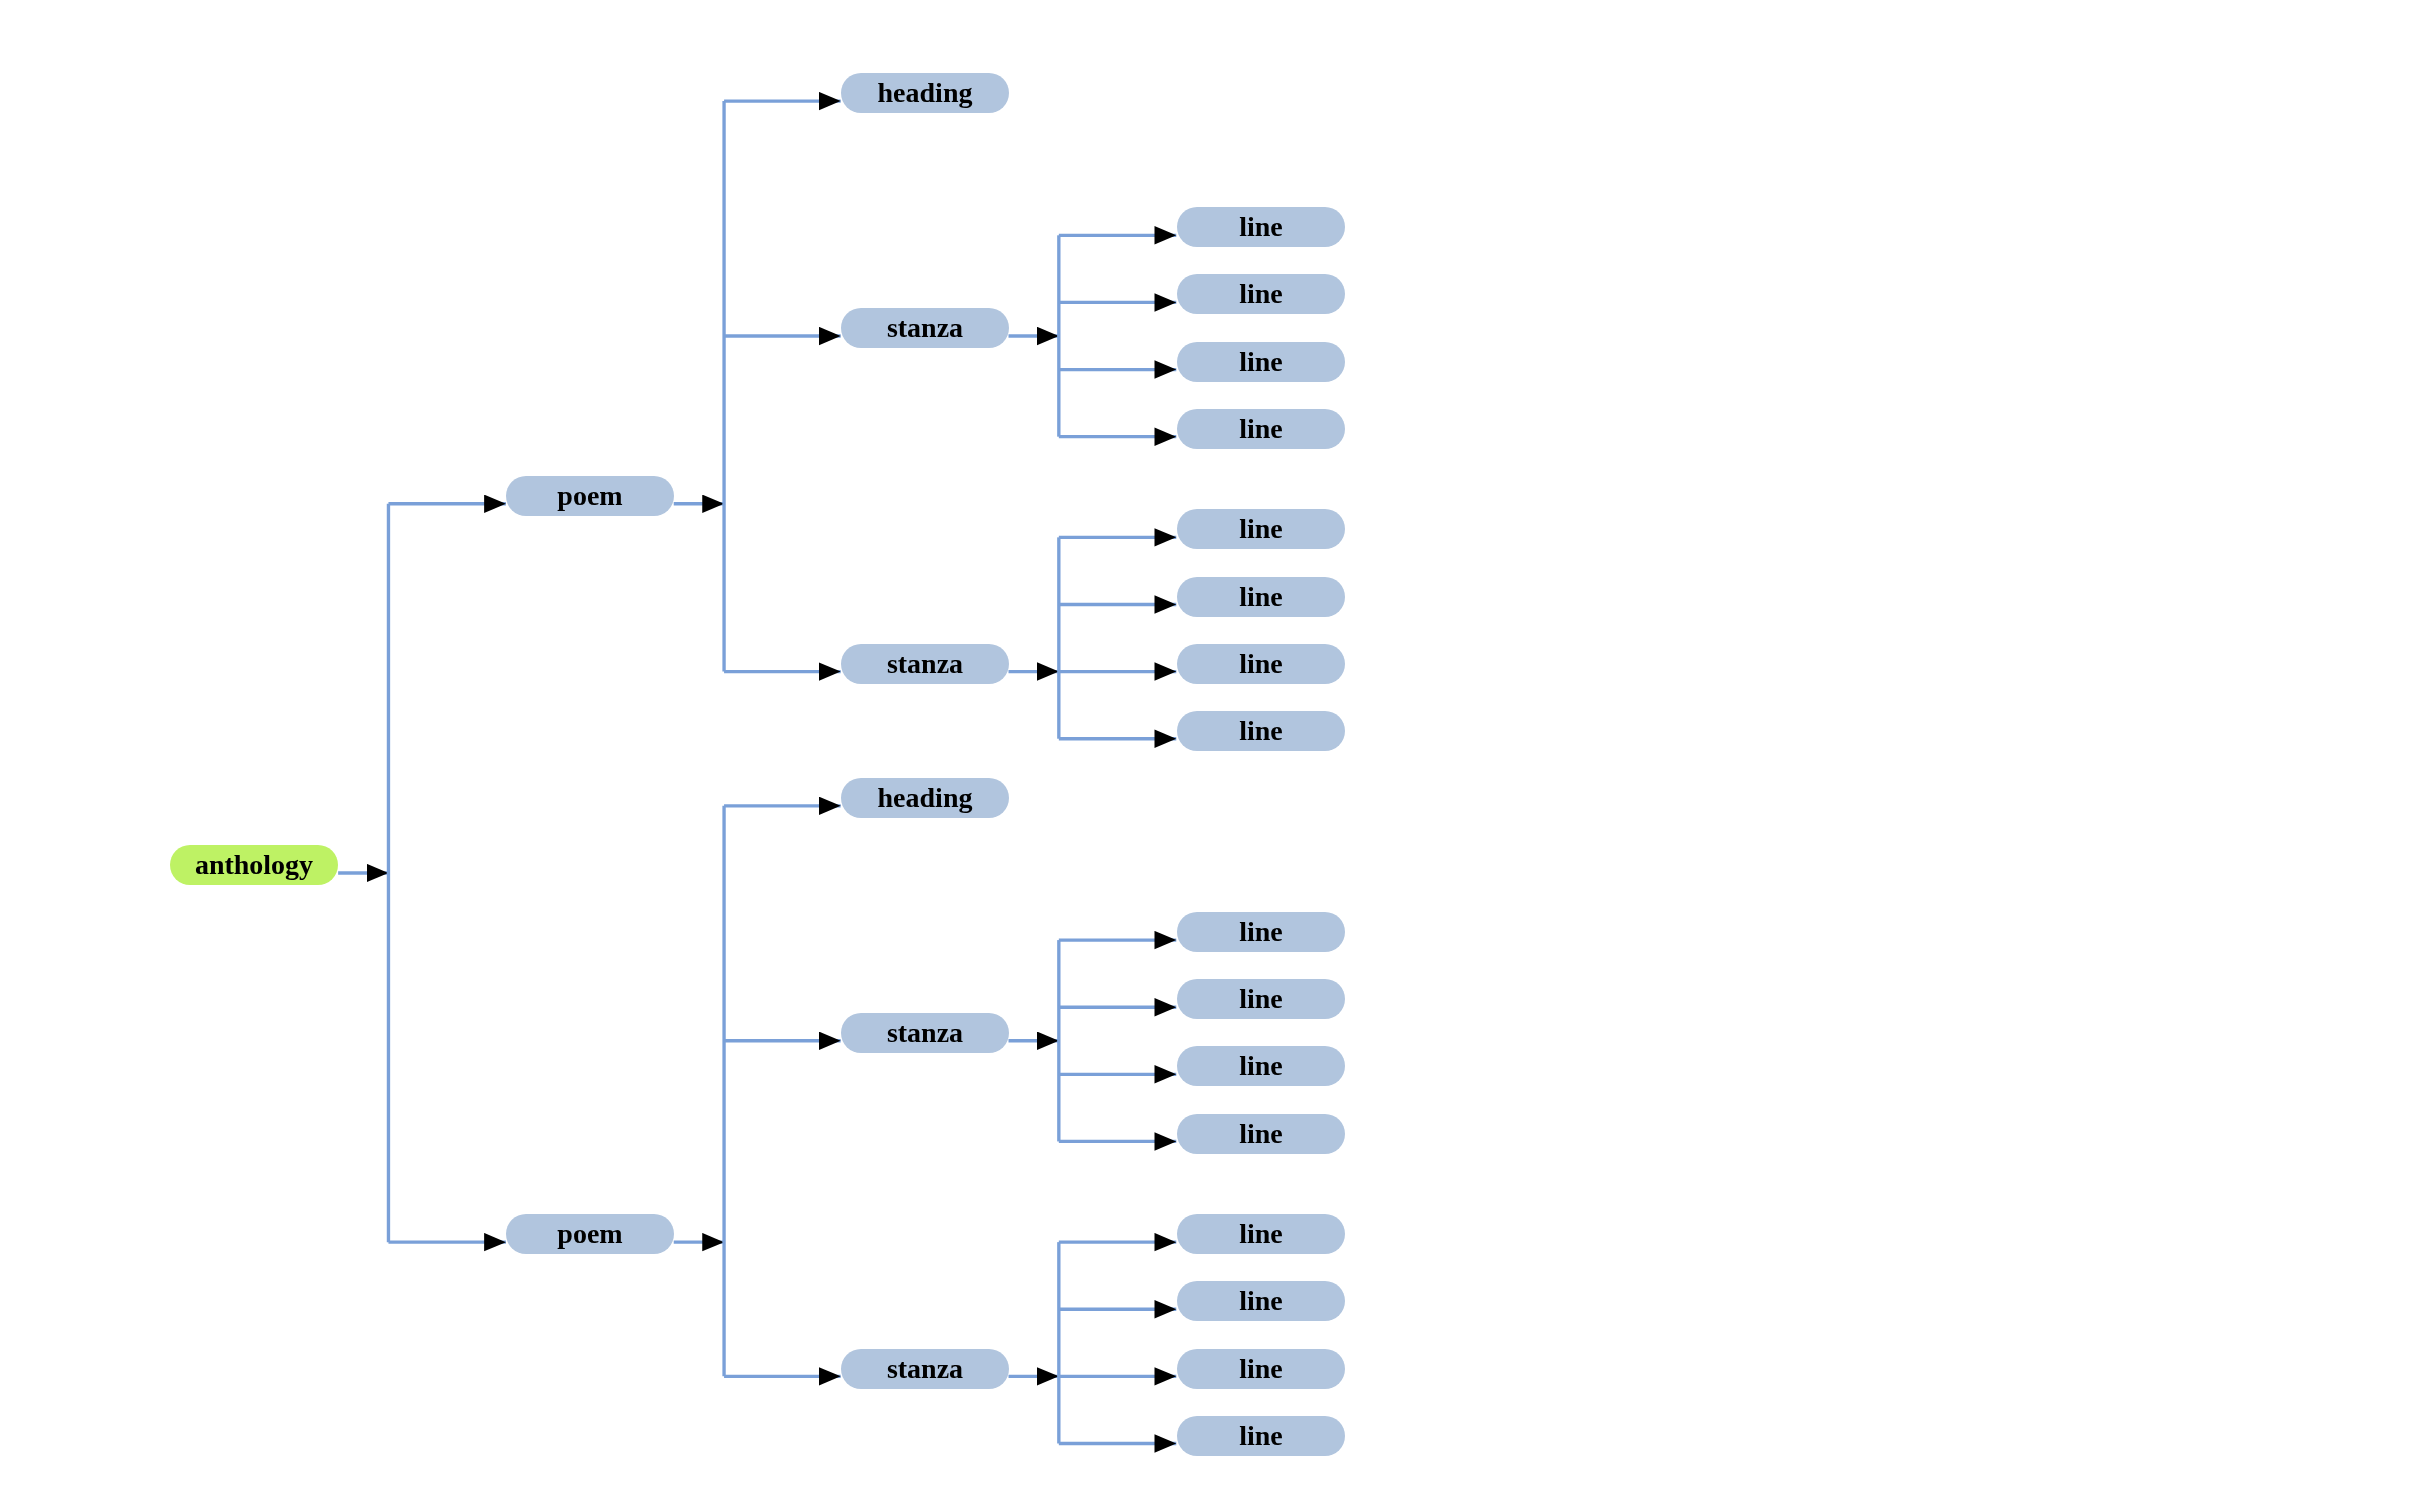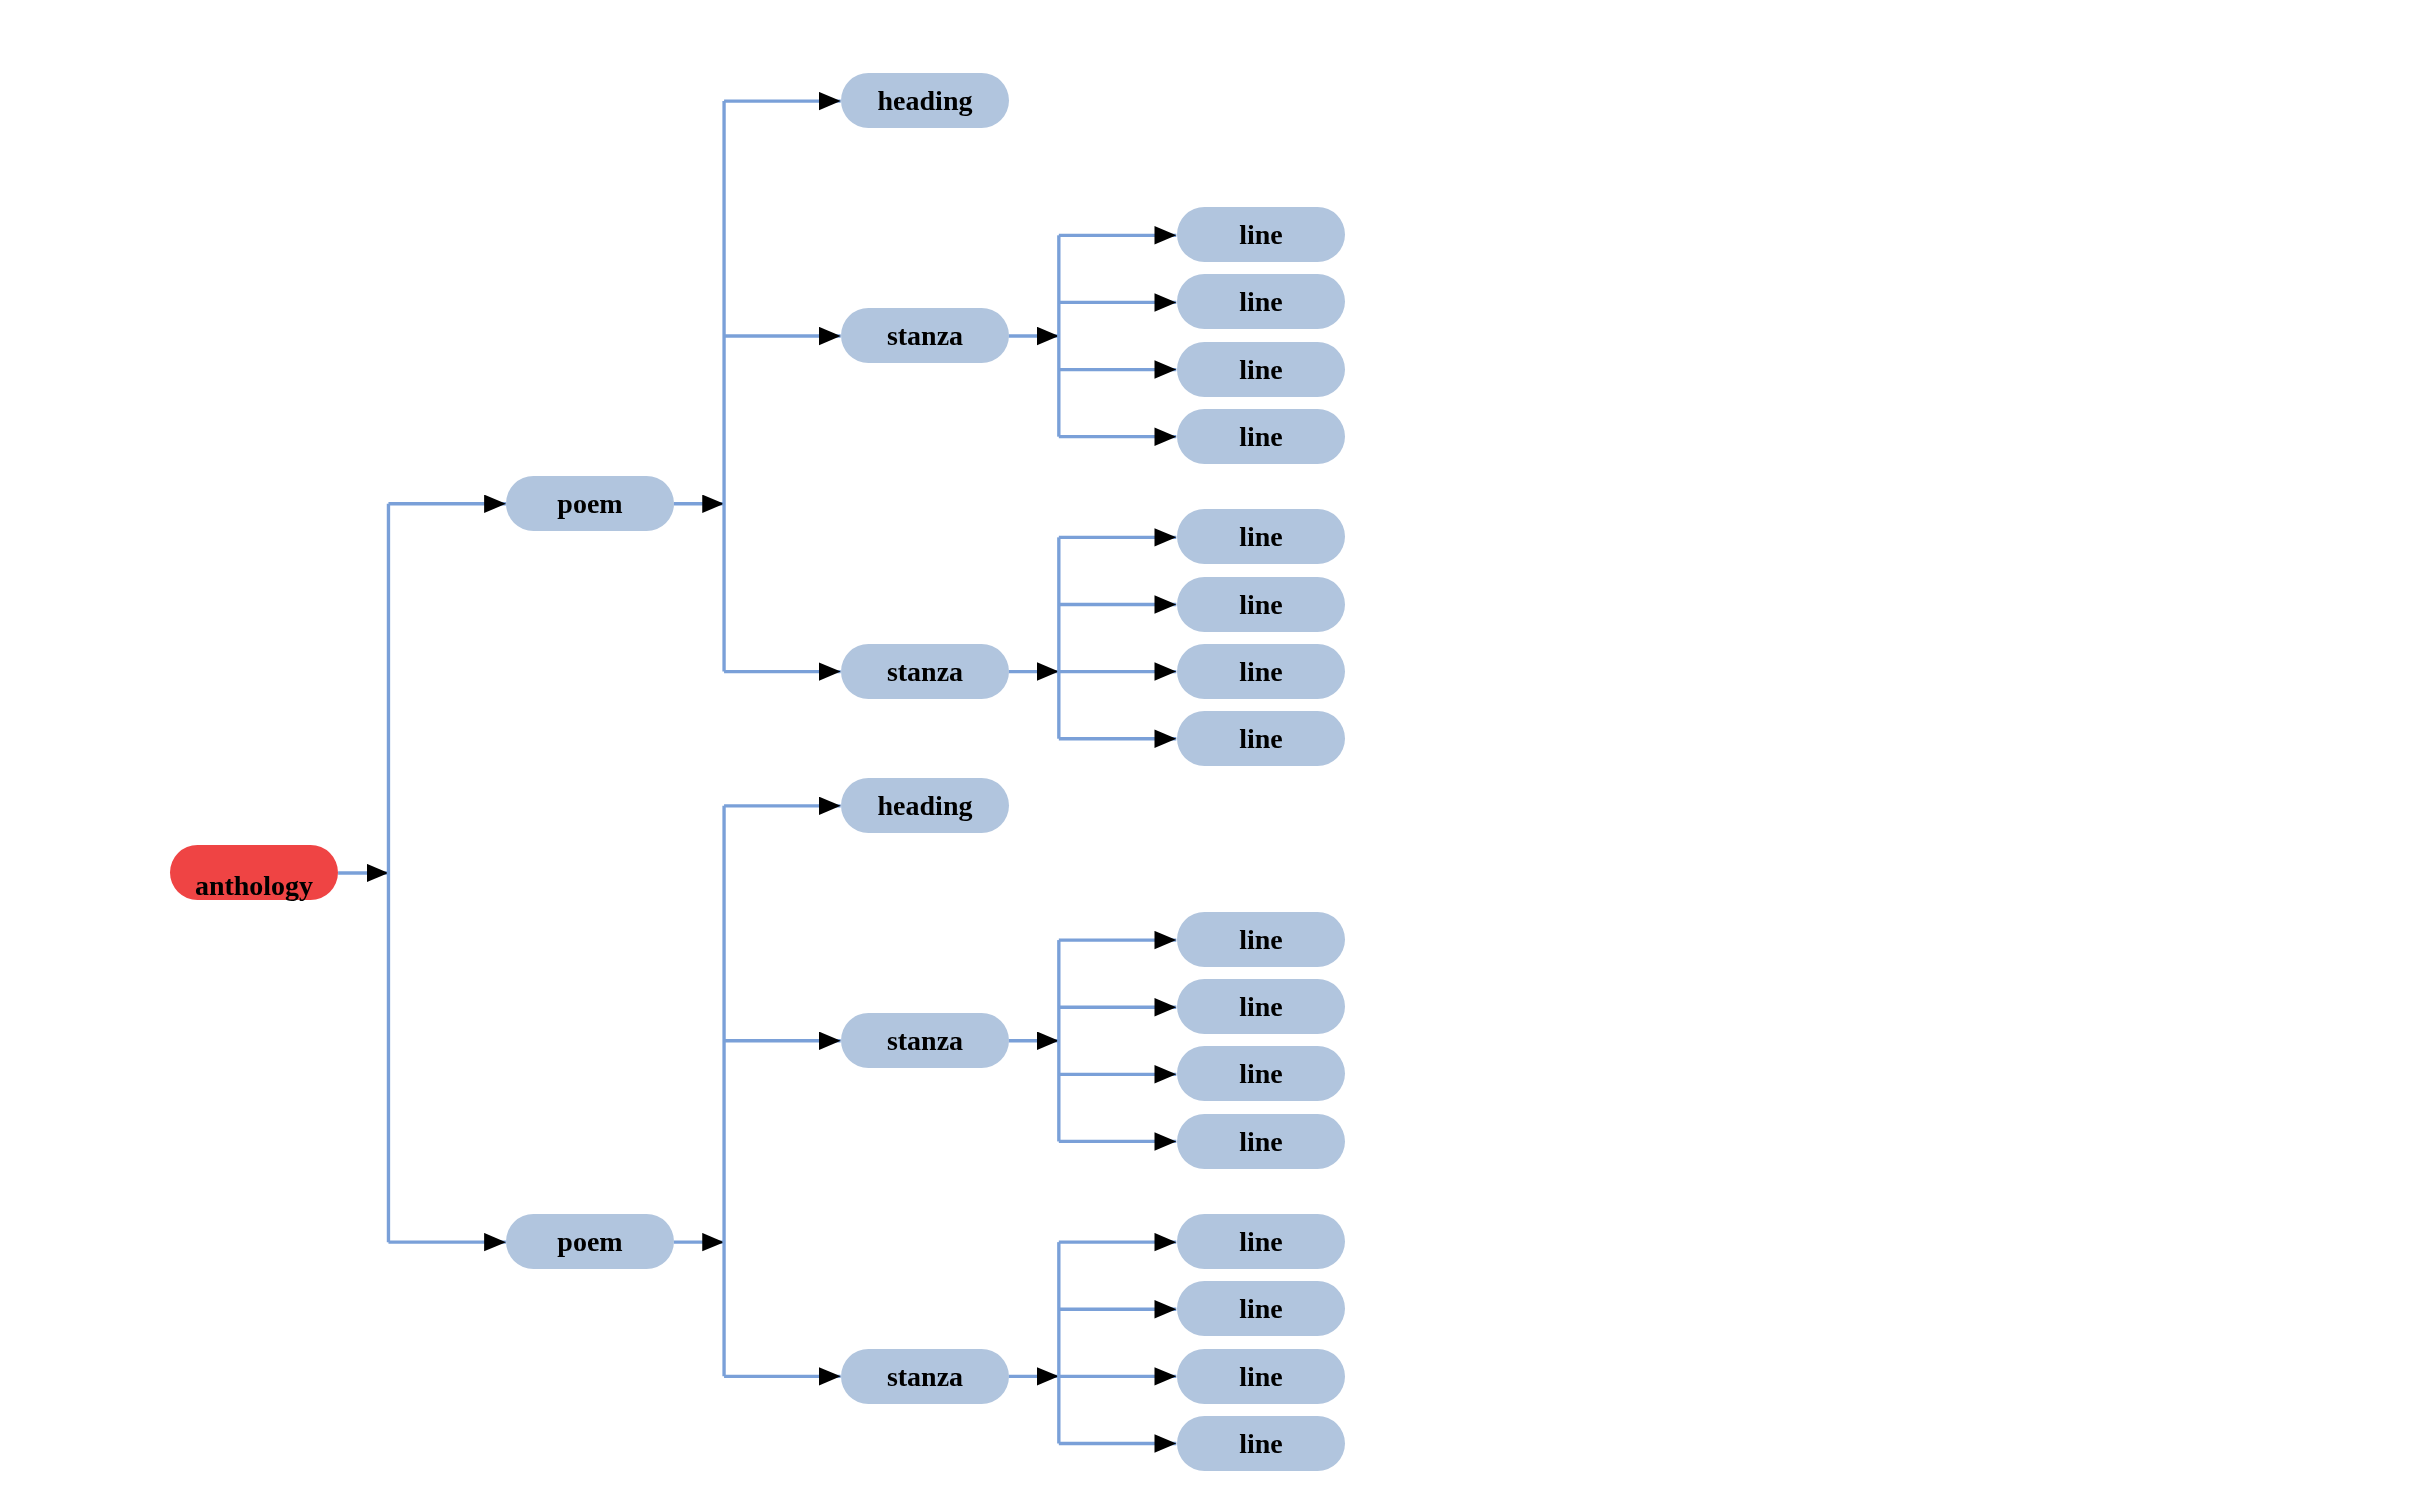--- a/index.html
+++ b/index.html
@@ -20,21 +20,21 @@
   #edge-layer {
     position: absolute;
     left: 0;
     top: 0;
     width: 2413px;
     height: 1511px;
   }
   .tree-node {
     position: absolute;
     width: 168px;
-    height: 55px;
+    height: 40px;
     border-radius: 28px;
     display: flex;
     align-items: center;
     justify-content: center;
     box-sizing: border-box;
   }
   .tree-node span {
     font-weight: bold;
     font-size: 28px;
     color: #000000;
@@ -88,21 +88,21 @@
         <path d="M 863 1640 L 1002 1640" marker-end="url(#arrow)"></path>
         <path d="M 1202 1640 L 1262 1640" marker-end="url(#arrow)"></path>
         <path d="M 1262 1480 L 1262 1720"></path>
         <path d="M 1262 1480 L 1402 1480" marker-end="url(#arrow)"></path>
         <path d="M 1262 1560 L 1402 1560" marker-end="url(#arrow)"></path>
         <path d="M 1262 1640 L 1402 1640" marker-end="url(#arrow)"></path>
         <path d="M 1262 1720 L 1402 1720" marker-end="url(#arrow)"></path>
       </g>
   </svg>
   <div id="node-layer">
-      <div class="tree-node" style="left: 170px; top: 845px; background: #ef4444; align-items: flex-end;">
+      <div class="tree-node" style="left: 170px; top: 845px; background: #bef264;">
         <span>anthology</span>
       </div>
       <div class="tree-node" style="left: 506px; top: 476px; background: rgb(177, 197, 222);">
         <span>poem</span>
       </div>
       <div class="tree-node" style="left: 841px; top: 73px; background: rgb(177, 197, 222);">
         <span>heading</span>
       </div>
       <div class="tree-node" style="left: 841px; top: 308px; background: rgb(177, 197, 222);">
         <span>stanza</span>

